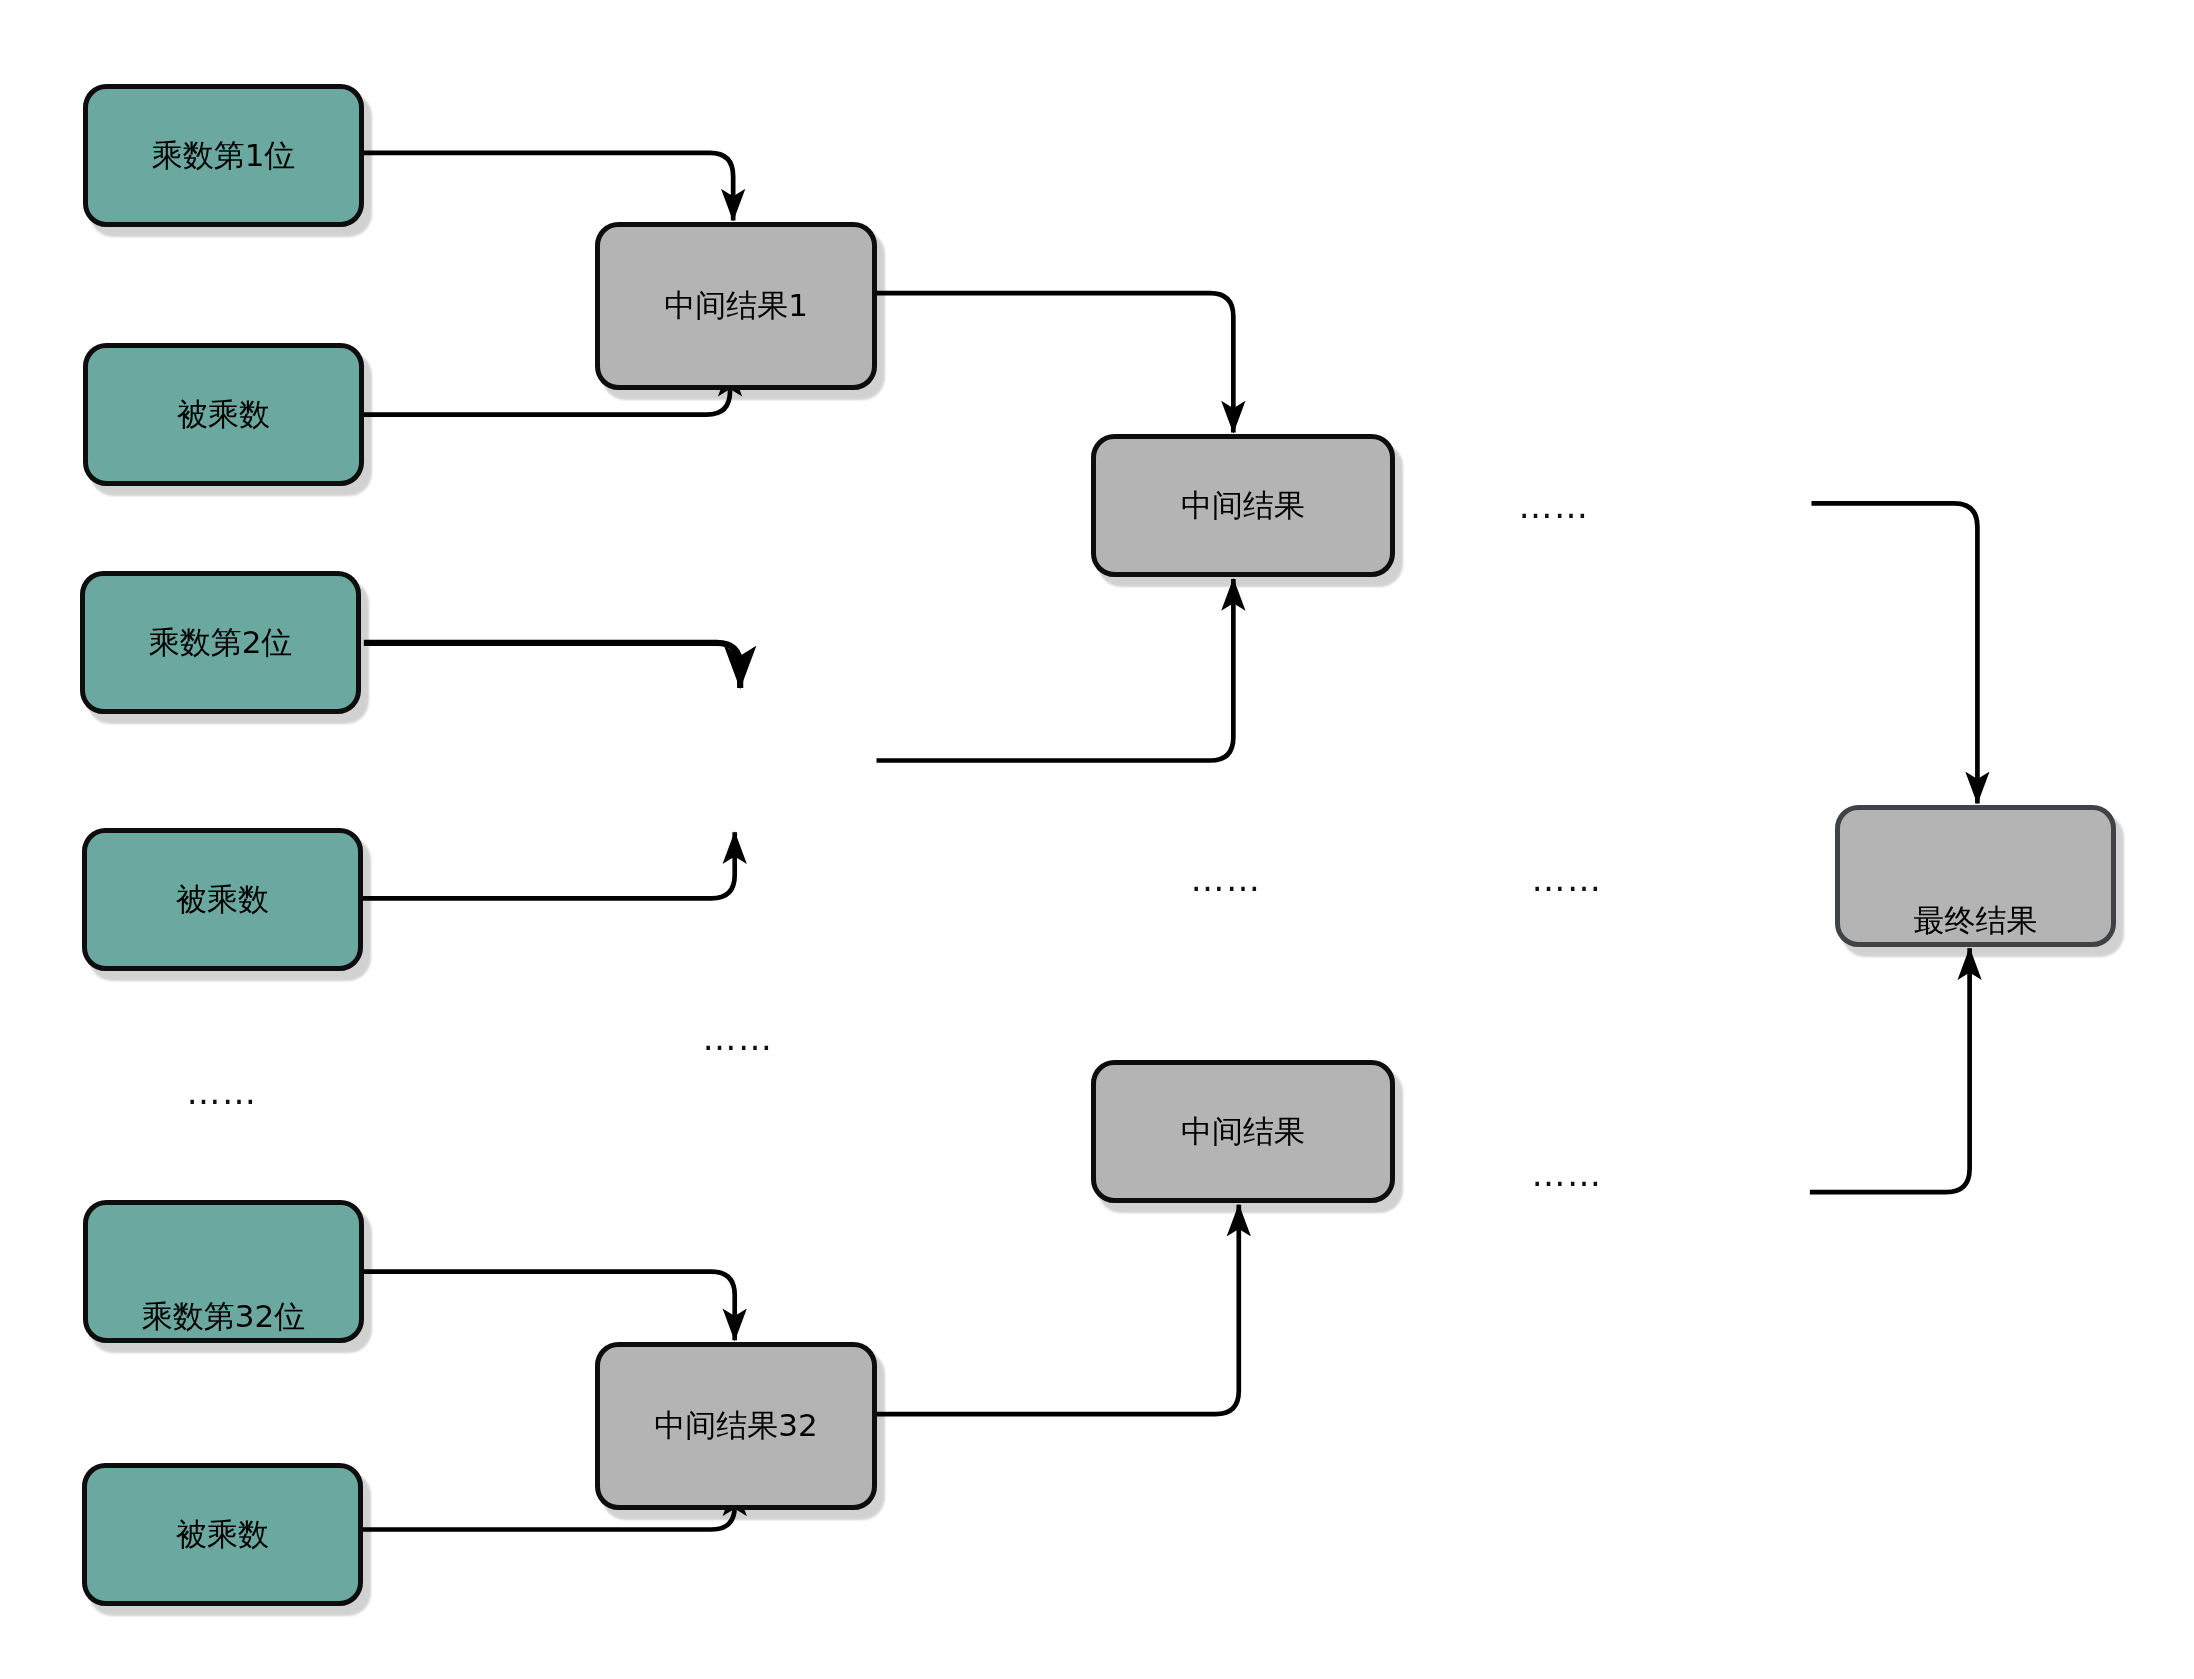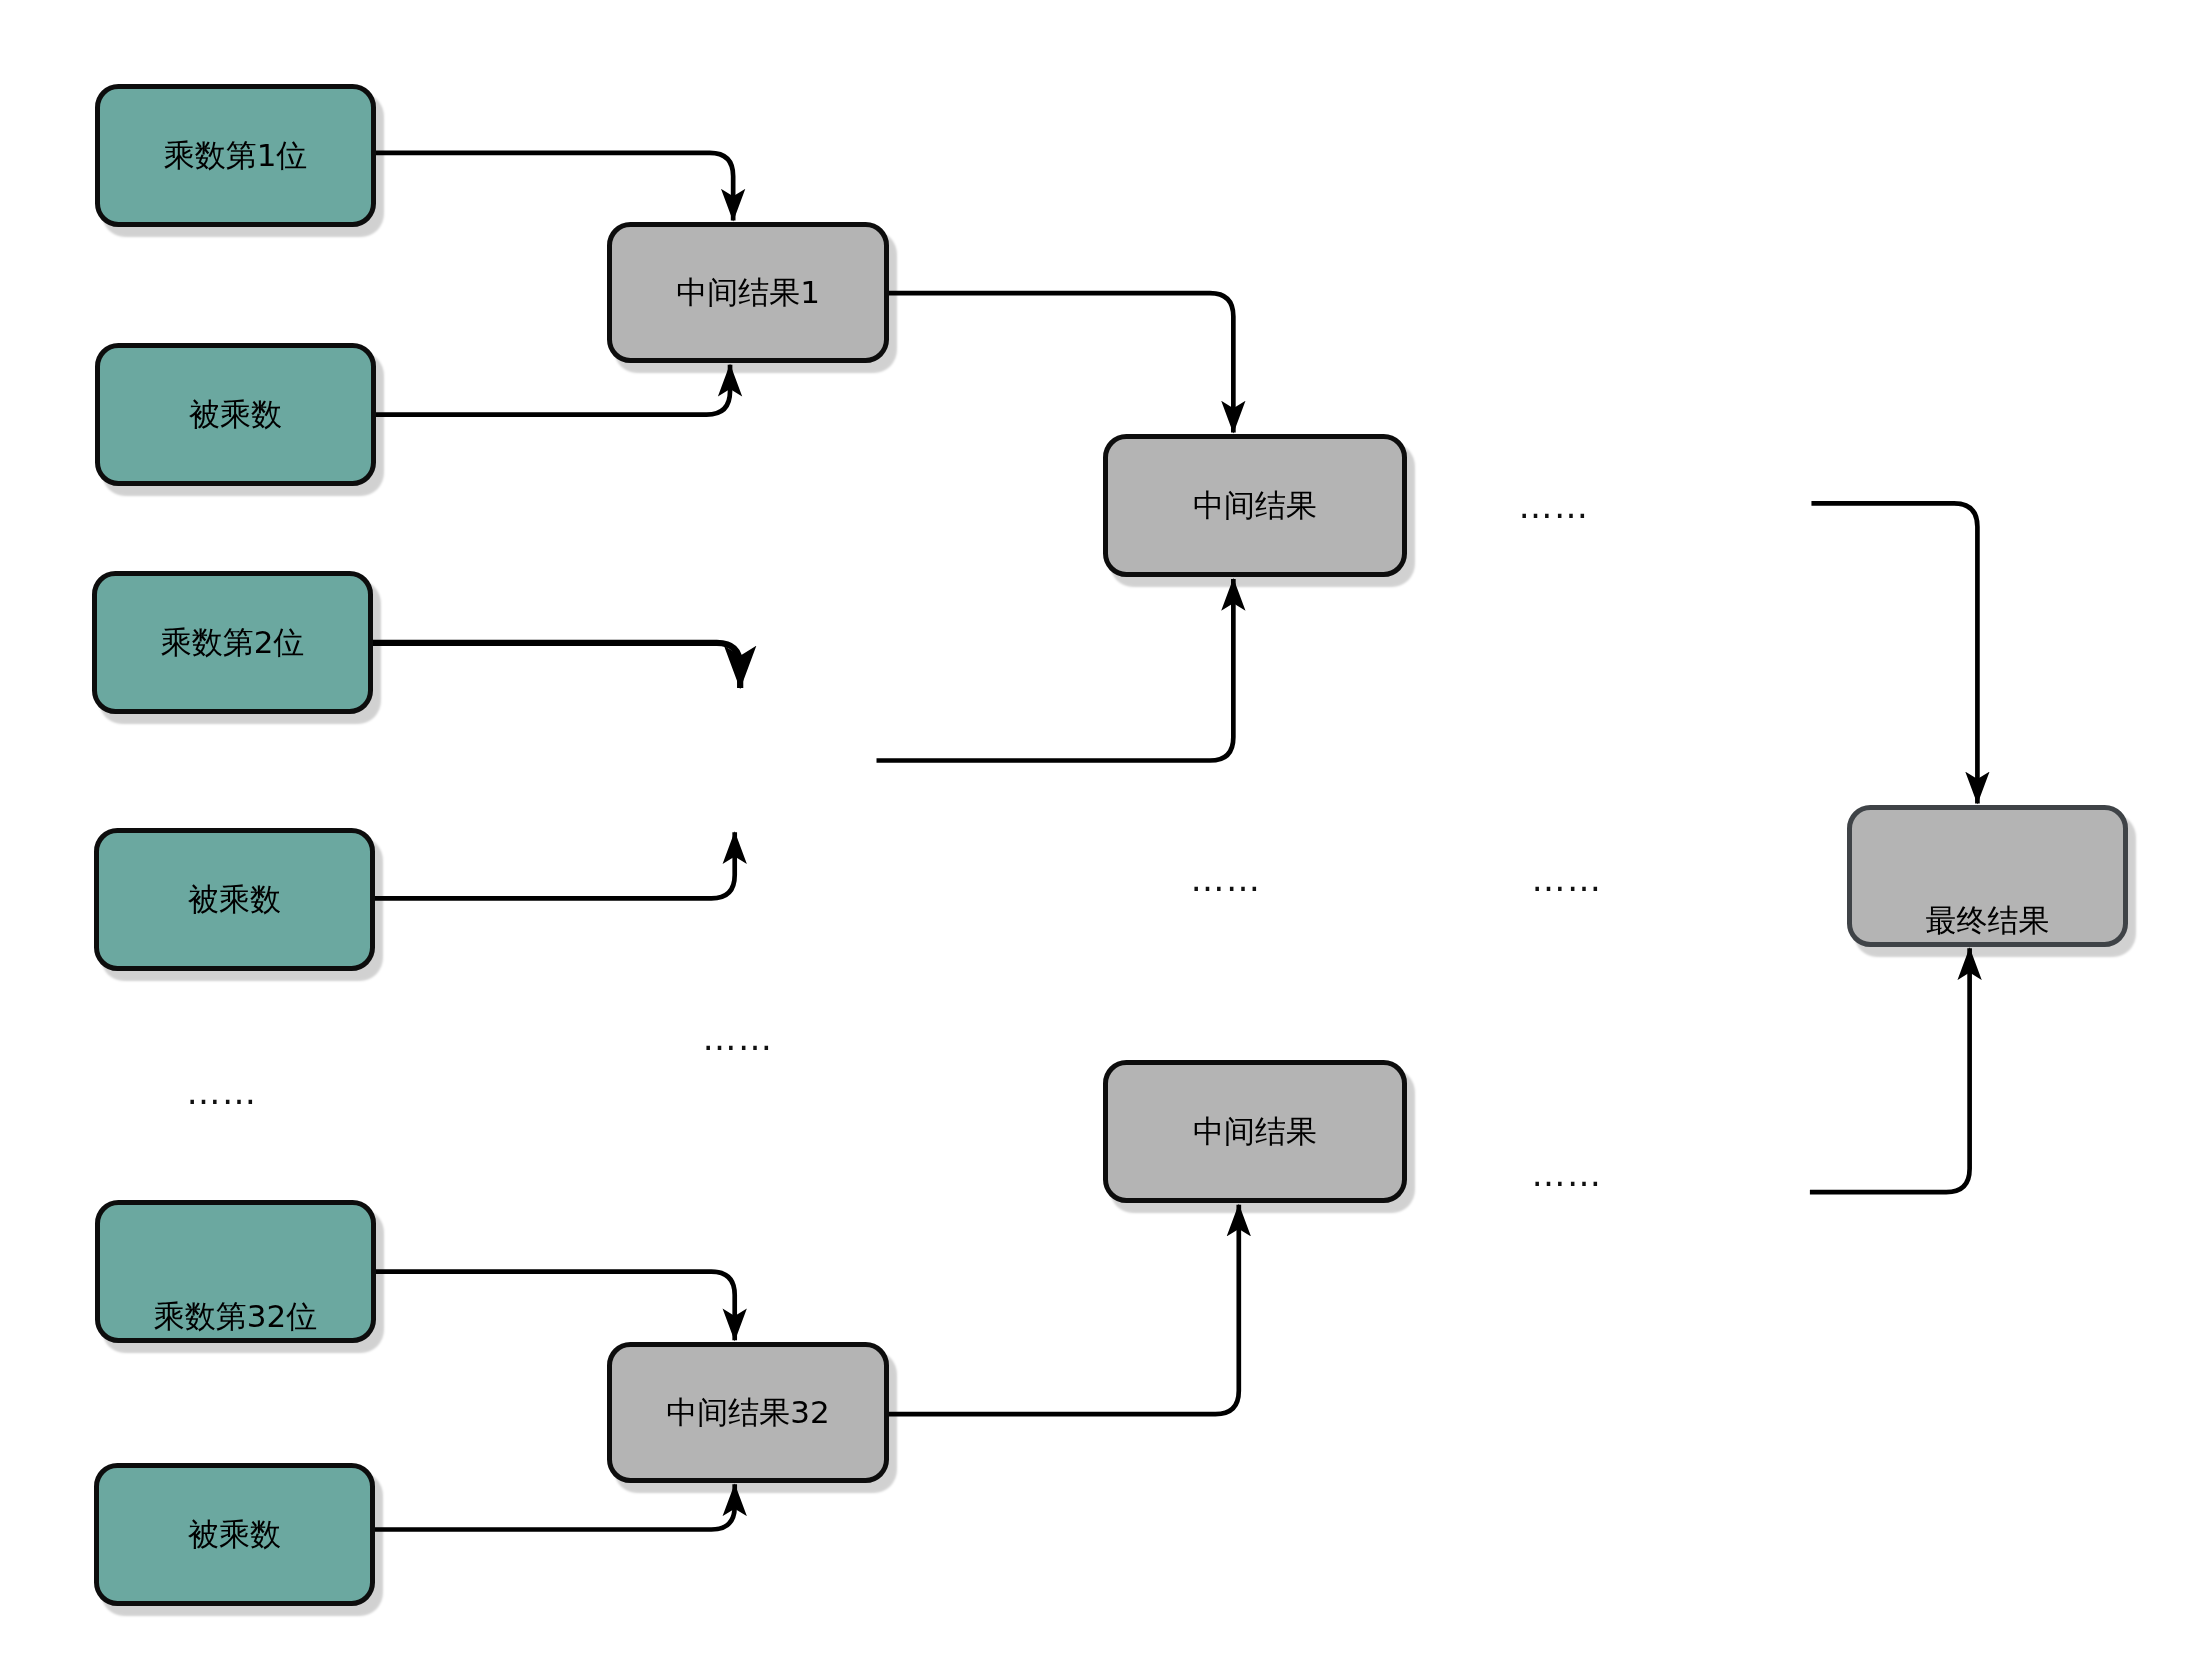--- a/index.html
+++ b/index.html
@@ -16,24 +16,23 @@
     position: absolute;
     box-sizing: border-box;
     border: 5.5px solid #0d0d0d;
     border-radius: 23.4px;
     display: flex;
     align-items: center;
     justify-content: center;
     font-size: 31px;
     color: #000000;
     box-shadow: 7.8px 9.4px 2.3px rgba(0,0,0,0.18);
-    margin-left: 12px;
   }
   .input  { background: #6BA8A0; width: 281px; height: 143px; }
-  .result { background: #B4B4B4; width: 282px; height: 141px; }
+  .result { background: #B4B4B4; width: 282px; height: 168px; }
   .wide   { width: 304px; height: 143px; }
   .final  { background: #B4B4B4; width: 281px; height: 142px; border-color: #3F4347; align-items: flex-end; }
 
   .n-mul1    { left: 83px;  top: 84px;  }
   .n-mcand-a { left: 83px;  top: 343px;  }
   .n-mul2    { left: 80px;  top: 571px;  }
   .n-mcand-b { left: 82px;  top: 828px; }
   .n-mul32   { left: 83px;  top: 1200px; align-items: flex-end; }
   .n-mcand-c { left: 82px;  top: 1463px; }
 

